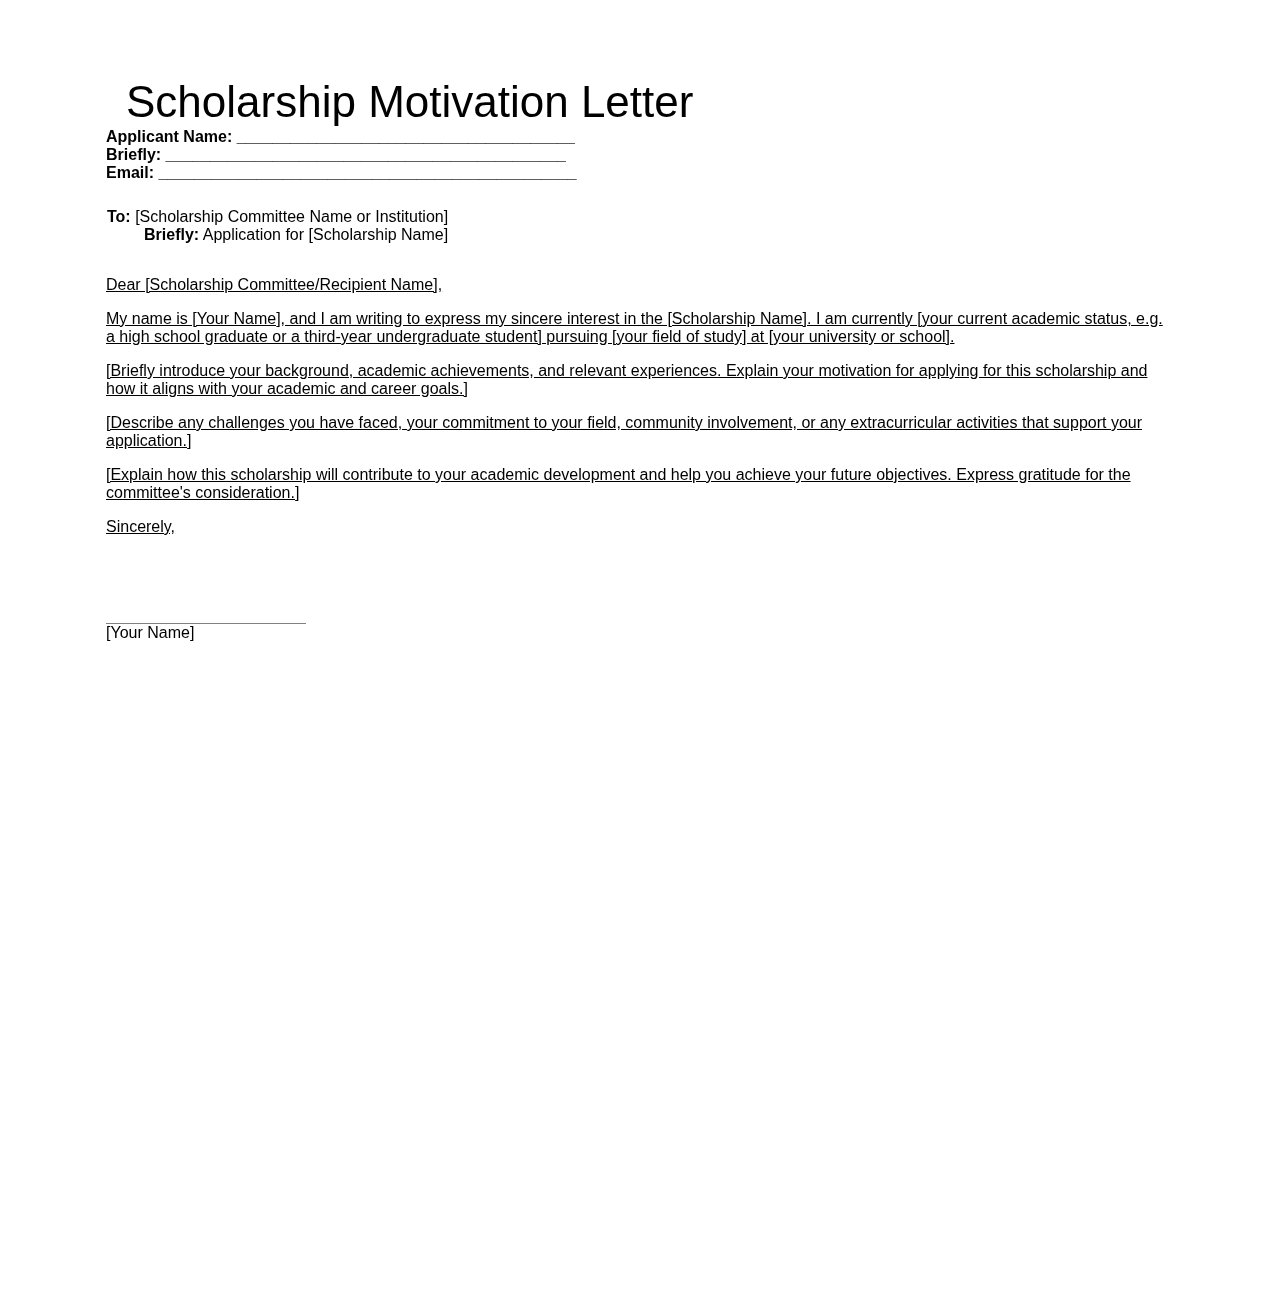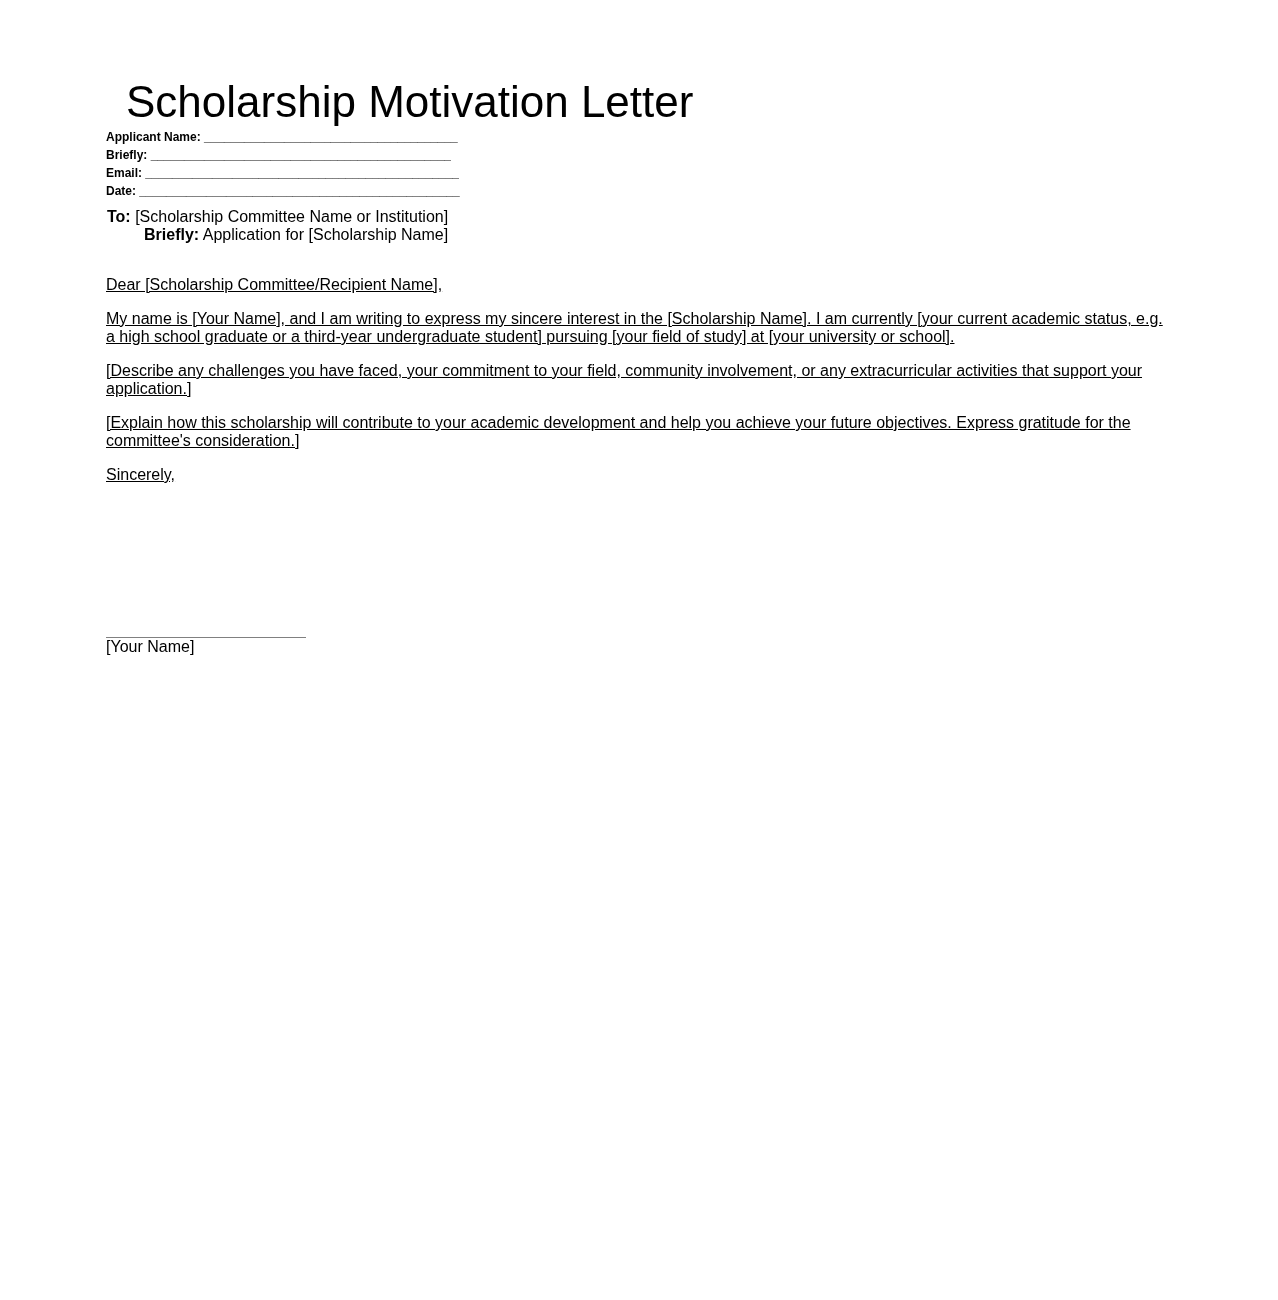--- a/index.html
+++ b/index.html
@@ -29,21 +29,21 @@
       margin: 8px;
       position: absolute;
       top: 75px;
       left: 12px;
       white-space: nowrap;
     }
     .fields {
       position: absolute;
       top: 128px;
       left: 0;
-      font-size: 12px;
+      font-size: 16px;
       line-height: 18px;
       font-weight: bold;
     }
     .field-row {
       white-space: nowrap;
     }
     .recipient {
       position: absolute;
       top: 208px;
       left: 1px;
@@ -59,21 +59,21 @@
       width: 1064px;
       font-size: 16px;
       line-height: 18px;
     }
     .body p {
       margin: 0 0 16px 0;
       text-decoration: underline;
     }
     .signature {
       position: absolute;
-      top: 637px;
+      top: 623px;
       left: 0;
       width: 200px;
       border-top: 1px solid #808080;
       font-size: 16px;
       line-height: 18px;
       padding-top: 0;
     }
   </style>
 </head>
 <body>
@@ -87,40 +87,37 @@
       <span>______________________________________</span>
     </div>
     <div class="field-row">
       <span>Briefly:</span>
       <span>_____________________________________________</span>
     </div>
     <div class="field-row">
       <span>Email:</span>
       <span>_______________________________________________</span>
     </div>
-    <div class="field-row">
-      <span>Date:</span>
-      <span>________________________________________________</span>
-    </div>
   </div>
 
   <div class="recipient">
     <div>
       <b>To:</b>
       <span>[Scholarship Committee Name or Institution]</span>
     </div>
     <div>
       <b>Briefly:</b>
       <span>Application for [Scholarship Name]</span>
     </div>
   </div>
 
   <div class="body">
     <p>Dear [Scholarship Committee/Recipient Name],</p>
     <p>My name is [Your Name], and I am writing to express my sincere interest in the [Scholarship Name]. I am currently [your current academic status, e.g. a high school graduate or a third-year undergraduate student] pursuing [your field of study] at [your university or school].</p>
+    <p>[Briefly introduce your background, academic achievements, and relevant experiences. Explain your motivation for applying for this scholarship and how it aligns with your academic and career goals.]</p>
     <p>[Describe any challenges you have faced, your commitment to your field, community involvement, or any extracurricular activities that support your application.]</p>
     <p>[Explain how this scholarship will contribute to your academic development and help you achieve your future objectives. Express gratitude for the committee's consideration.]</p>
     <p>Sincerely,</p>
   </div>
 
   <div class="signature">
     <span>[Your Name]</span>
   </div>
 </div>
 

